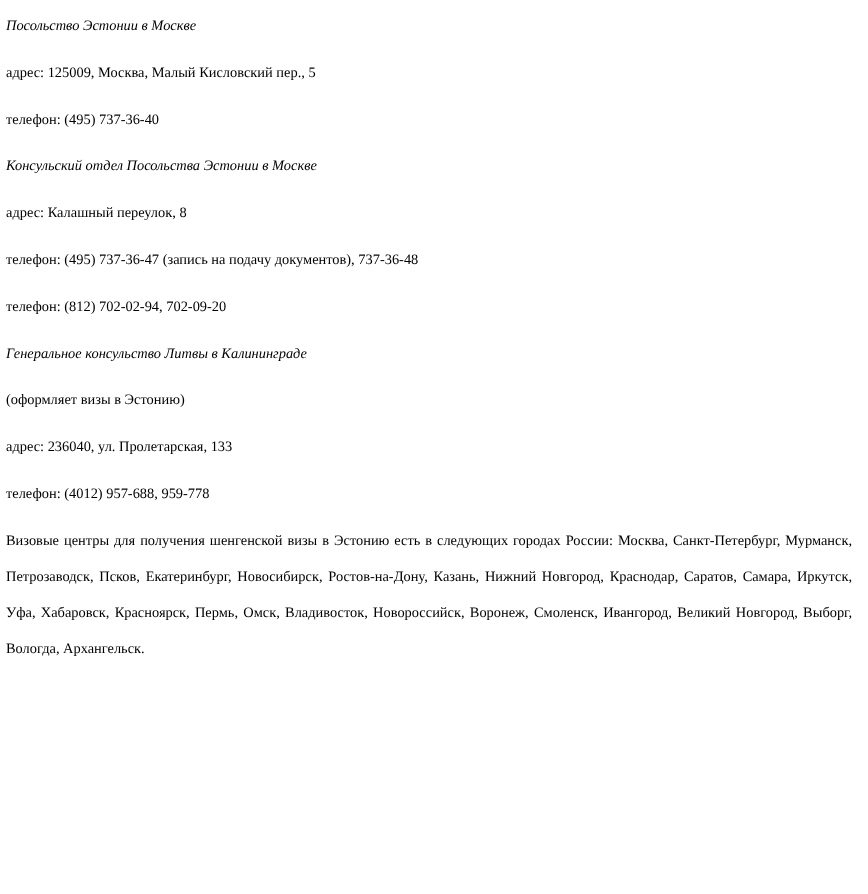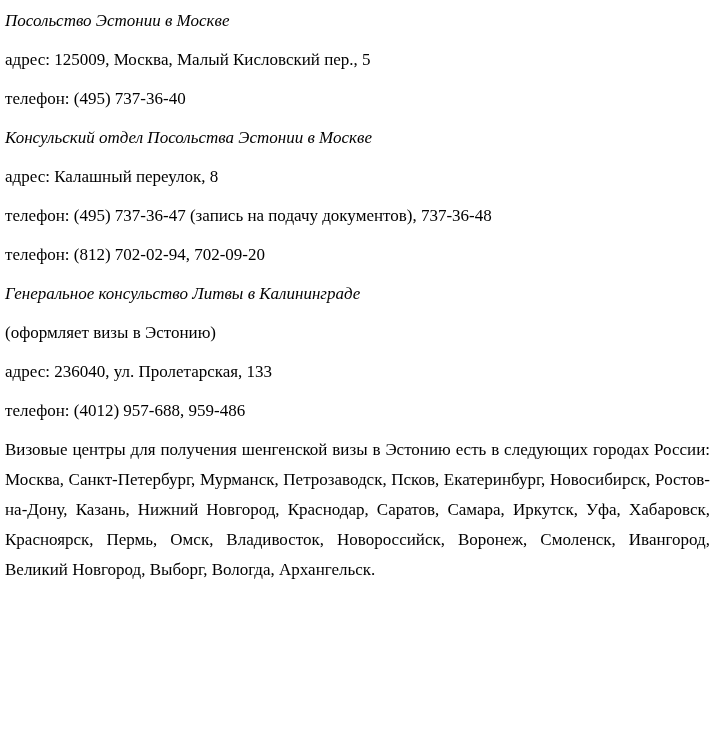--- a/index.html
+++ b/index.html
@@ -12,21 +12,21 @@
     height: 745px;
     font-family: "Liberation Serif", "DejaVu Serif", serif;
     color: #000000;
     overflow: hidden;
   }
   .doc {
     padding: 6px 13px 0 5px;
   }
   .doc p {
     margin: 0 0 9px 0;
-    font-size: 17px;
+    font-size: 12px;
     line-height: 30px;
   }
   p.heading {
     font-style: italic;
     margin-top: 9px;
   }
   p.heading.first {
     margin-top: 0;
   }
   p.para {
@@ -46,17 +46,17 @@
 
   <p class="heading">Консульский отдел Посольства Эстонии в Москве</p>
   <p class="line">адрес: Калашный переулок, 8</p>
   <p class="line">телефон: (495) 737-36-47 (запись на подачу документов), 737-36-48</p>
 
   <p class="line">телефон: (812) 702-02-94, 702-09-20</p>
 
   <p class="heading">Генеральное консульство Литвы в Калининграде</p>
   <p class="line">(оформляет визы в Эстонию)</p>
   <p class="line">адрес: 236040, ул. Пролетарская, 133</p>
-  <p class="line">телефон: (4012) 957-688, 959-486</p>
+  <p class="line">телефон: (4012) 957-688, 959-778</p>
 
   <p class="para">Визовые центры для получения шенгенской визы в Эстонию есть в следующих городах России: Москва, Санкт-Петербург, Мурманск, Петрозаводск, Псков, Екатеринбург, Новосибирск, Ростов-на-Дону, Казань, Нижний Новгород, Краснодар, Саратов, Самара, Иркутск, Уфа, Хабаровск, Красноярск, Пермь, Омск, Владивосток, Новороссийск, Воронеж, Смоленск, Ивангород, Великий Новгород, Выборг, Вологда, Архангельск.</p>
 
 </div>
 
 </body></html>

